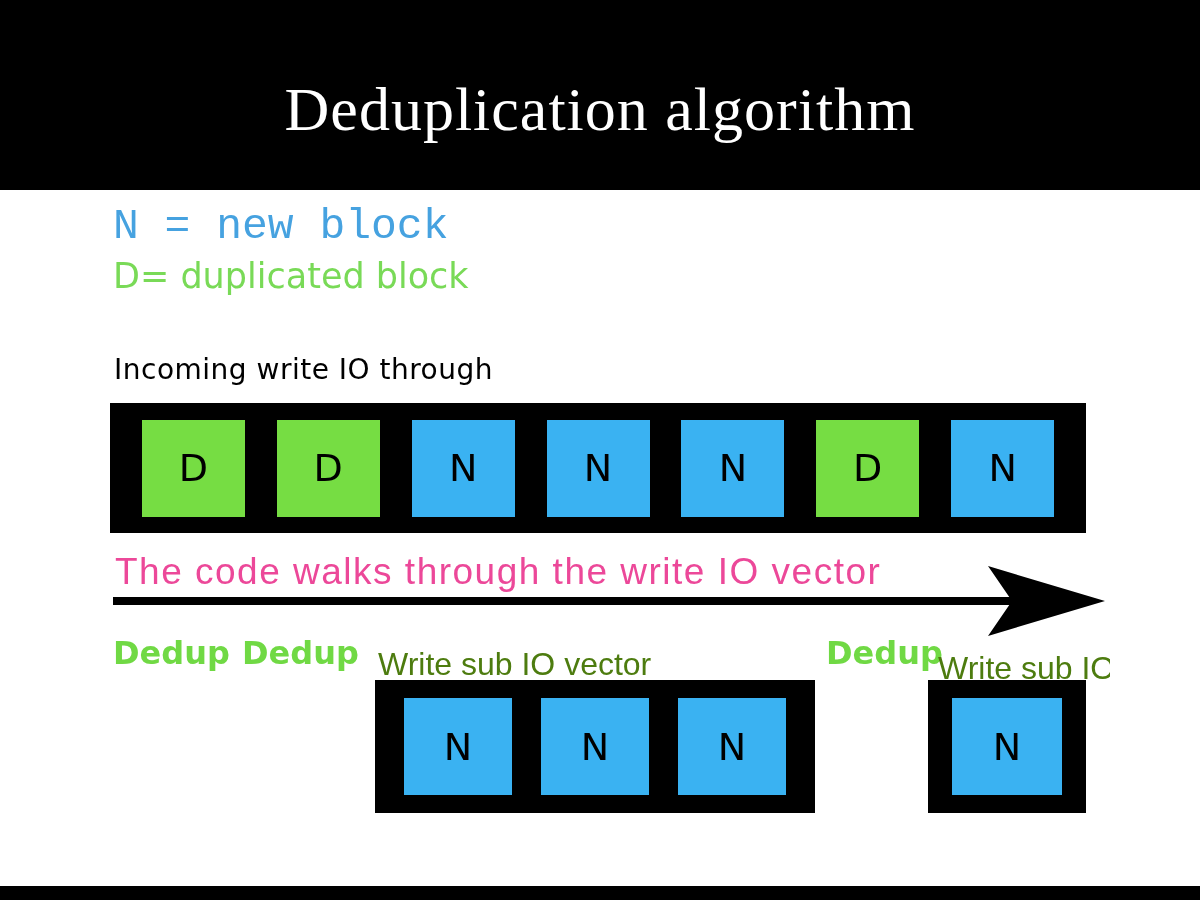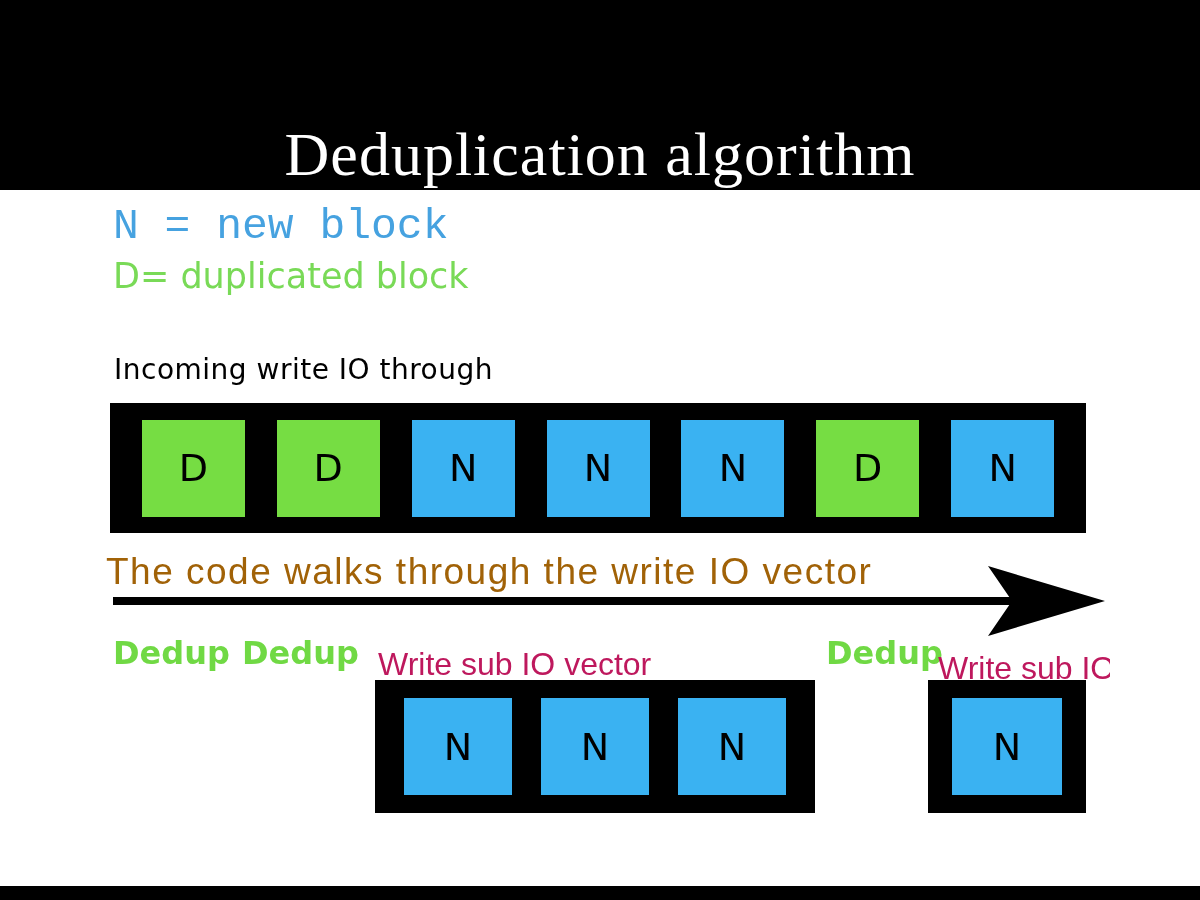--- a/index.html
+++ b/index.html
@@ -5,21 +5,21 @@
   html,body{margin:0;padding:0;}
   body{
     width:1200px;height:900px;position:relative;overflow:hidden;
     background:#ffffff;font-family:"DejaVu Sans",sans-serif;
   }
   .abs{position:absolute;}
 
   
   .band-top{
     left:0;top:0;width:1200px;height:190px;background:var(--band,#000);
-    display:flex;align-items:flex-end;justify-content:center;
+    display:flex;align-items:center;justify-content:center;
   }
   .slide-title{
     font-family:"Liberation Serif",serif;
     font-size:62px;font-weight:400;color:var(--title-text,#fff);
     padding-top:28px;letter-spacing:1px;white-space:nowrap;
   }
 
   
   .legend-new{left:113px;top:202px;font-size:43px;color:var(--new-text);white-space:nowrap;font-family:Liberation Mono, monospace;}
   .legend-dup{left:113px;top:256px;font-size:35px;color:var(--dup-text);white-space:nowrap;}
@@ -40,34 +40,34 @@
     width:103px;height:97px;display:flex;align-items:center;justify-content:center;
     font-size:38px;color:var(--block-letter,#000);
   }
   .bar-sub1 .block{width:108px;}
   .bar-sub2 .block{width:110px;}
   .block.dup{background:var(--dup-block,#76dd43);}
   .block.new{background:var(--new-block,#3ab2f2);}
 
   
   .walk-caption{
-    left:106px;top:551px;font-size:37px;color:#a16207;
+    left:115px;top:551px;font-size:37px;color:#ec4899;
     font-family:"Liberation Sans",sans-serif;letter-spacing:1.5px;white-space:nowrap;
   }
   .walk-arrow{left:110px;top:558px;width:1000px;height:86px;}
 
   
   .dedup-label{
     top:634px;font-size:32px;font-weight:bold;color:var(--dedup-text);white-space:nowrap;
   }
   .dedup-1{left:113px;}
   .dedup-2{left:242px;}
   .dedup-3{left:826px;}
   .sub-label{
-    font-size:32px;color:#be185d;white-space:nowrap;
+    font-size:32px;color:#4d7c0f;white-space:nowrap;
     font-family:"Liberation Sans",sans-serif;
   }
   .sub-label-1{left:378px;top:646px;}
   .sub-label-2{left:938px;top:650px;width:172px;overflow:hidden;}
 
   
   .band-bottom{left:0;top:886px;width:1200px;height:14px;background:var(--band,#000);}
 </style>
 </head>
 <body style="--background: #ffffff; --band: #000000; --title-text: #ffffff; --new-block: #3ab2f2; --dup-block: #76dd43; --new-text: #46a2e0; --dup-text: #79da57; --dedup-text: #70d944; --block-letter: #000000;">

